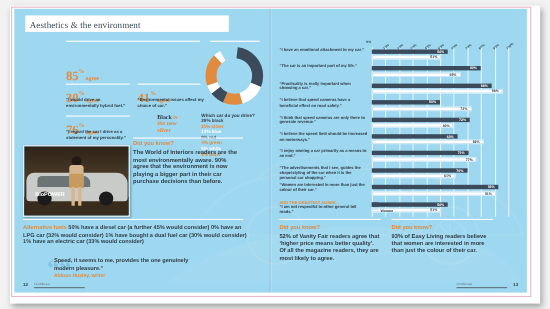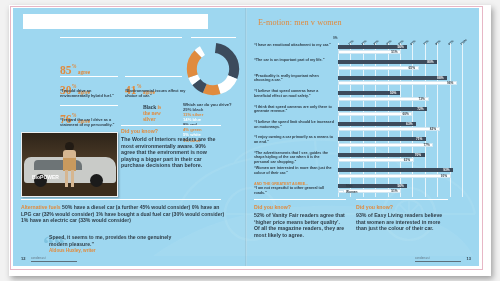--- a/index.html
+++ b/index.html
@@ -173,20 +173,21 @@
         <path d="M244 90 L244 118 M230 104 L258 104 M234 94 L254 114 M254 94 L234 114"></path>
       </g>
     </svg>
     <svg class="ghostcar" style="opacity:.18;left:140px;bottom:0;" viewBox="0 0 320 150">
       <path d="M0 140 C60 96 140 84 220 92 C280 98 310 118 320 140 Z" fill="#bde5f5"></path>
     </svg>
 
     <div id="leftpage">
 
       <div class="hdrbox" id="hdrbox-left"></div>
+      <div class="hdr-title" id="hdr-left-title">Aesthetics &amp; the environment</div>
 
       <div class="rule rl1"></div>
 
       <div class="bigpct" id="pct85">
         <span class="num">85</span><span class="sup">%</span><span class="agree">agree</span>
       </div>
 
       <div class="rule rl2"></div>
       <div class="bigpct" id="pct48">
         <span class="num">30</span><span class="sup">%</span><span class="agree">agree</span>
@@ -278,21 +279,20 @@
       <div class="folio" id="folio-l">12</div>
       <div class="folio-logo" id="flogo-l">
         <div class="fl-txt">condenast</div>
         <div class="fl-bar"></div>
       </div>
     </div>
 
     <div id="gutter"></div>
 
     <div id="rightpage">
-      <div class="hdr-title" id="hdr-right-title" style="left:12px;">E-motion: men v women</div>
 
       <div id="chart">
         <div class="xaxis" id="xaxis">
             <div class="xzero">0%</div>
             <div class="xtick" style="left: 12.4px; top: 7px;">10%</div>
             <div class="xtick" style="left: 24.8px; top: 7px;">20%</div>
             <div class="xtick" style="left: 37.2px; top: 7px;">30%</div>
             <div class="xtick" style="left: 49.6px; top: 7px;">40%</div>
             <div class="xtick" style="left: 62px; top: 7px;">50%</div>
             <div class="xtick" style="left: 74.4px; top: 7px;">60%</div>

